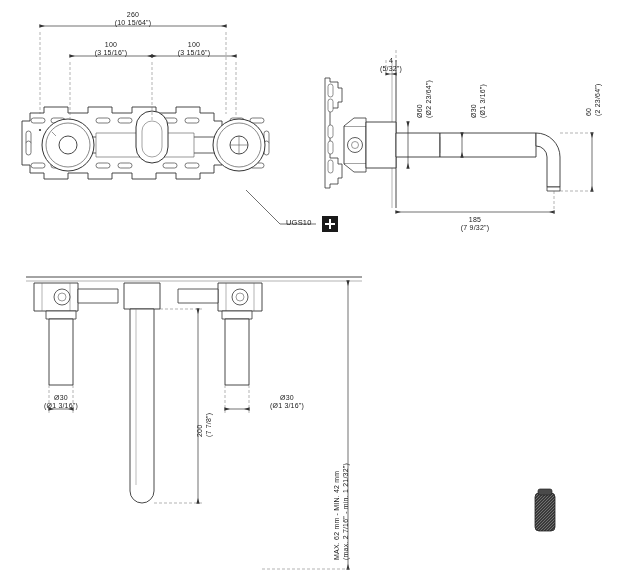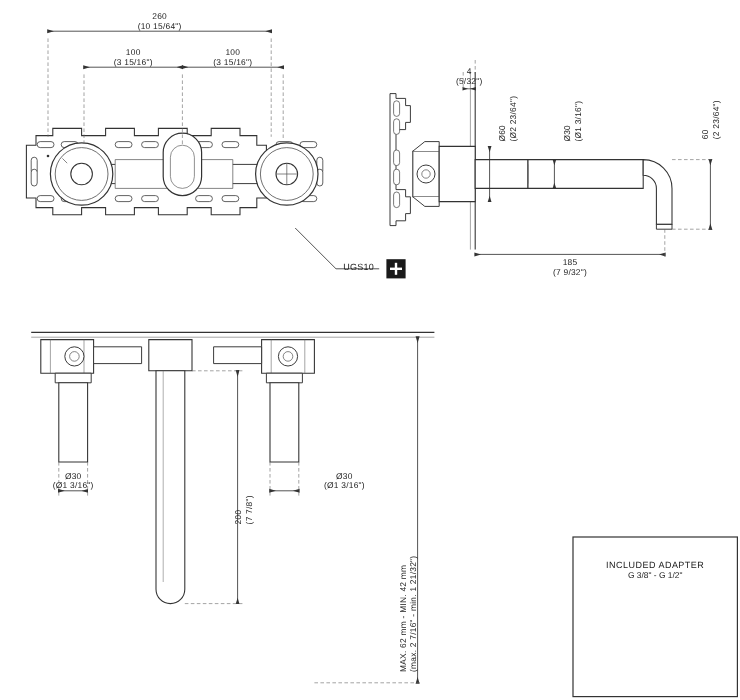--- a/index.html
+++ b/index.html
@@ -291,18 +291,14 @@
 
   <div class="lbl ctr" style="left:287px; top:394px;">Ø30</div>
   <div class="lbl ctr" style="left:287px; top:402px;">(Ø1 3/16")</div>
 
   <div class="lbl vert" style="left:196px; top:437px;">200</div>
   <div class="lbl vert" style="left:205px; top:437px;">(7 7/8")</div>
 
   <div class="lbl vert" style="left:333px; top:560px;">MAX. 62 mm - MIN. 42 mm</div>
   <div class="lbl vert" style="left:342px; top:560px;">(max. 2 7/16" - min. 1 21/32")</div>
 
-  <div class="adapter-box">
-    <div class="adapter-title">INCLUDED ADAPTER</div>
-    <div class="adapter-sub">G 3/8" - G 1/2"</div>
-  </div>
 
 </div>
 
 </body></html>

